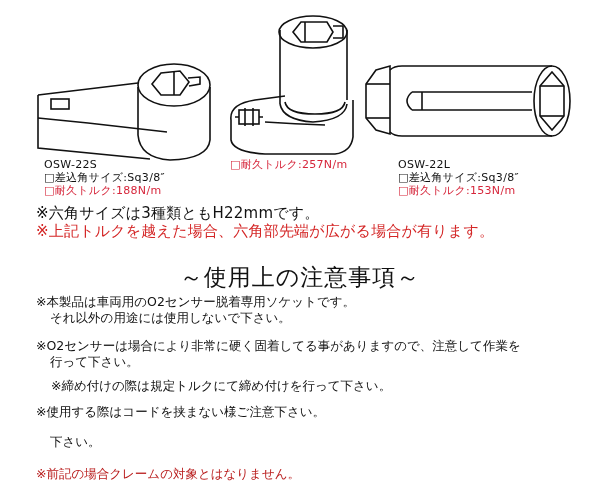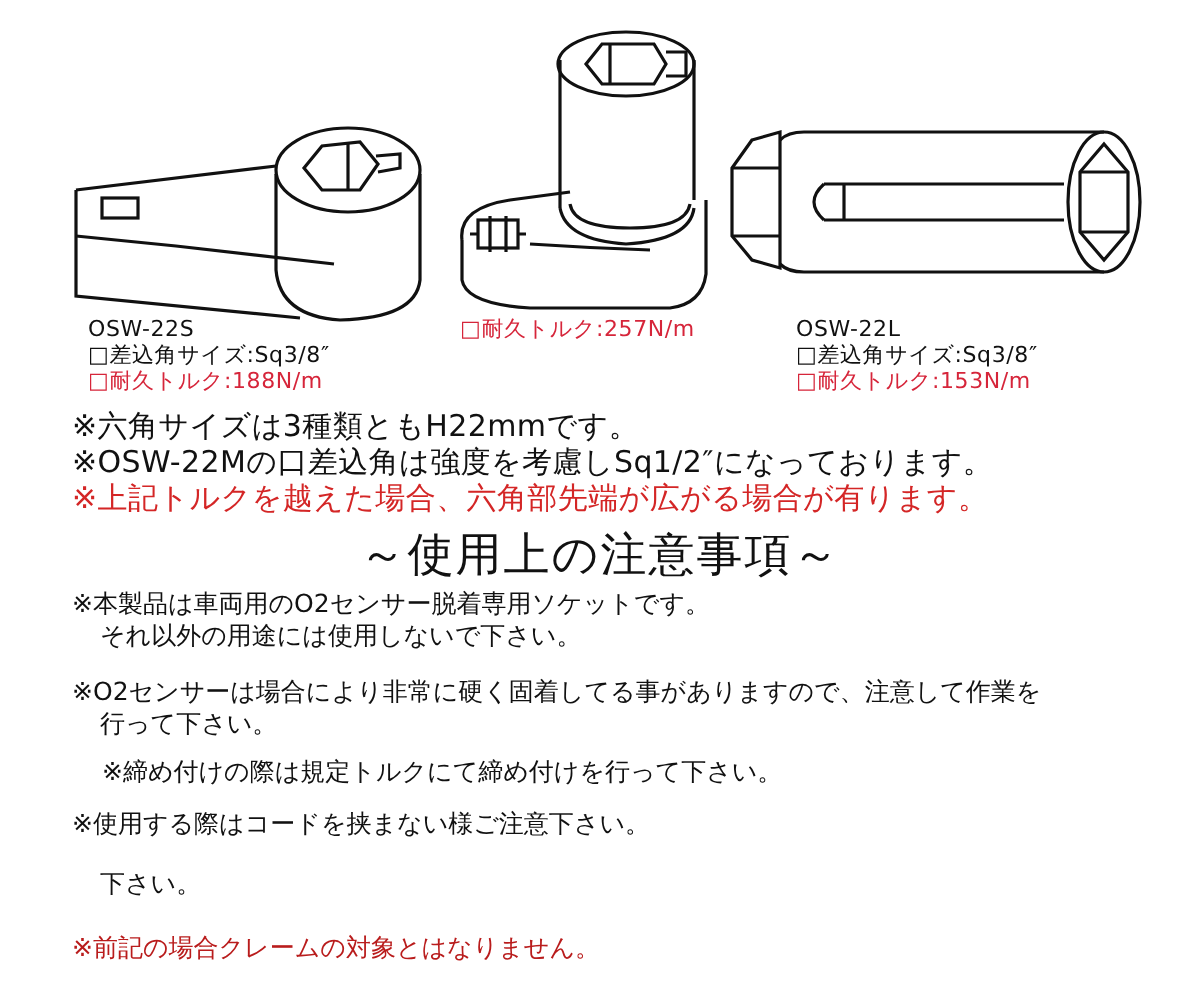--- a/index.html
+++ b/index.html
@@ -97,21 +97,20 @@
 </div>
 
 <div class="spec" style="left:398px; top:158px; width:150px;">
   <div class="model">OSW-22L</div>
   <div>□差込角サイズ:Sq3/8″</div>
   <div class="red">□耐久トルク:153N/m</div>
 </div>
 
 <div class="notes-top">
   <div>※六角サイズは3種類ともH22mmです。</div>
-  <div>※OSW-22Mの口差込角は強度を考慮しSq1/2″になっております。</div>
   <div class="red">※上記トルクを越えた場合、六角部先端が広がる場合が有ります。</div>
 </div>
 
 <div class="heading">～使用上の注意事項～</div>
 
 <div class="caution" style="top:294px;">
   <div>※本製品は車両用のO2センサー脱着専用ソケットです。</div>
   <div class="indent">それ以外の用途には使用しないで下さい。</div>
 </div>
 

